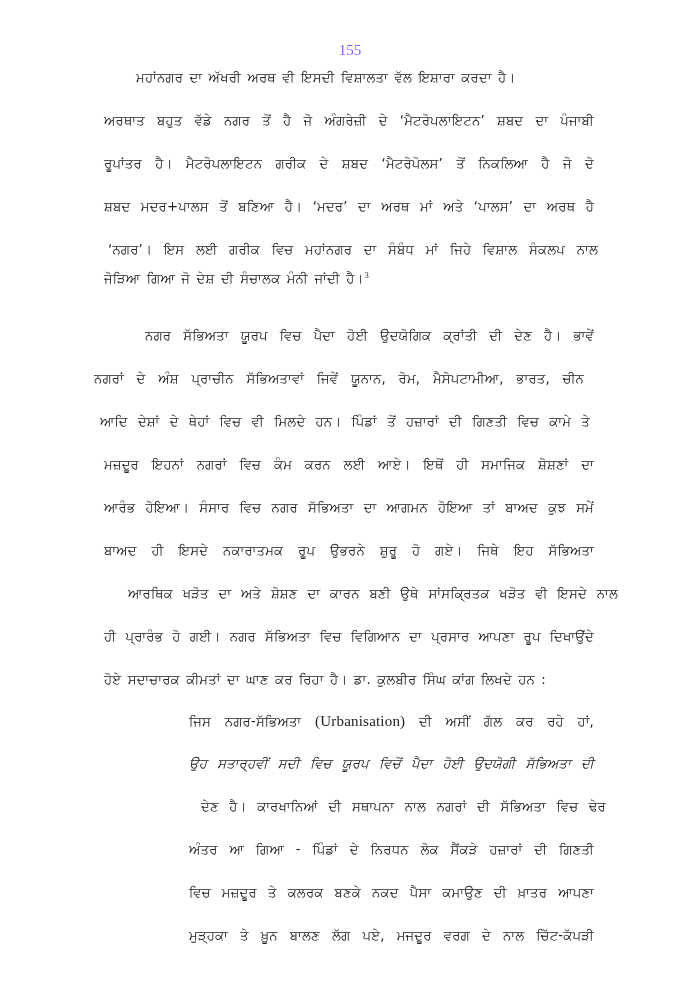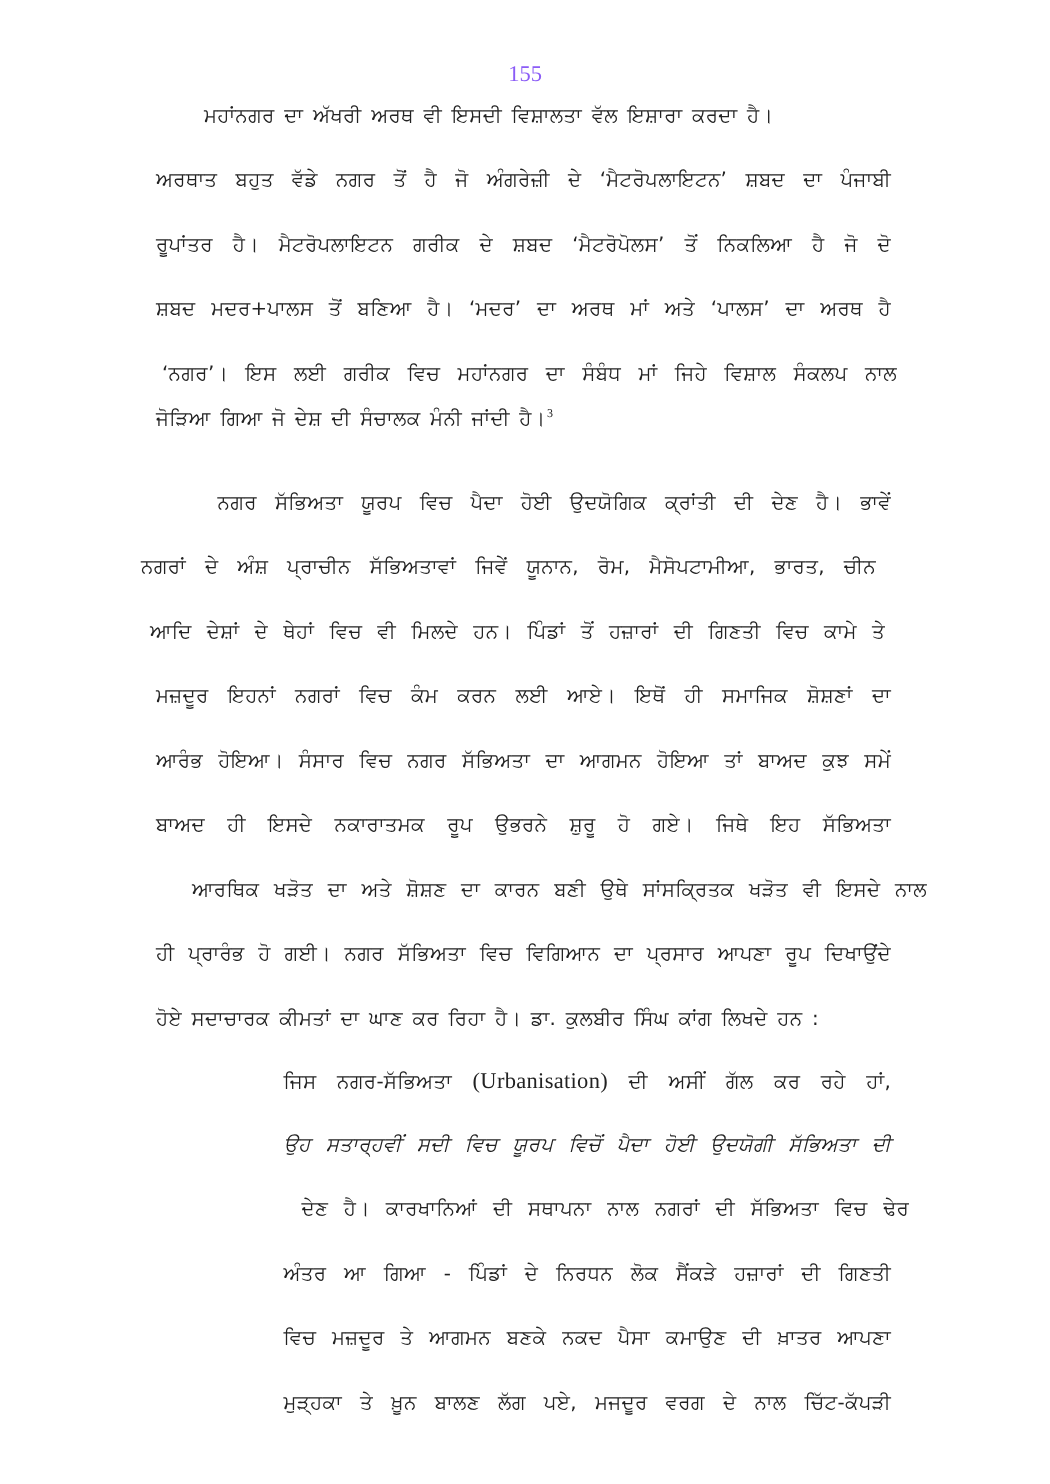--- a/index.html
+++ b/index.html
@@ -74,16 +74,16 @@
     <div class="line justify" style="top:585px; left:104px; width:490px;margin-left:24px;">ਆਰਥਿਕ ਖੜੋਤ ਦਾ ਅਤੇ ਸ਼ੋਸ਼ਣ ਦਾ ਕਾਰਨ ਬਣੀ ਉਥੇ ਸਾਂਸਕ੍ਰਿਤਕ ਖੜੋਤ ਵੀ ਇਸਦੇ ਨਾਲ</div>
     <div class="line justify" style="top:628px; left:104px; width:490px;">ਹੀ ਪ੍ਰਾਰੰਭ ਹੋ ਗਈ। ਨਗਰ ਸੱਭਿਅਤਾ ਵਿਚ ਵਿਗਿਆਨ ਦਾ ਪ੍ਰਸਾਰ ਆਪਣਾ ਰੂਪ ਦਿਖਾਉਂਦੇ</div>
     <div class="line" style="top:671px; left:104px;">ਹੋਏ ਸਦਾਚਾਰਕ ਕੀਮਤਾਂ ਦਾ ਘਾਣ ਕਰ ਰਿਹਾ ਹੈ। ਡਾ. ਕੁਲਬੀਰ ਸਿੰਘ ਕਾਂਗ ਲਿਖਦੇ ਹਨ :</div>
   </div>
 
   <div>
     <div class="line justify" style="top:712px; left:189px; width:405px;"><span>ਜਿਸ ਨਗਰ-ਸੱਭਿਅਤਾ</span> <span class="latin">(Urbanisation)</span> <span>ਦੀ ਅਸੀਂ ਗੱਲ ਕਰ ਰਹੇ ਹਾਂ,</span></div>
     <div class="line justify" style="top:755px; left:189px; width:405px;font-style:italic;">ਉਹ ਸਤਾਰ੍ਹਵੀਂ ਸਦੀ ਵਿਚ ਯੂਰਪ ਵਿਚੋਂ ਪੈਦਾ ਹੋਈ ਉਦਯੋਗੀ ਸੱਭਿਅਤਾ ਦੀ</div>
     <div class="line justify" style="top:798px; left:189px; width:405px;margin-left:12px;">ਦੇਣ ਹੈ। ਕਾਰਖਾਨਿਆਂ ਦੀ ਸਥਾਪਨਾ ਨਾਲ ਨਗਰਾਂ ਦੀ ਸੱਭਿਅਤਾ ਵਿਚ ਢੇਰ</div>
     <div class="line justify" style="top:841px; left:189px; width:405px;">ਅੰਤਰ ਆ ਗਿਆ - ਪਿੰਡਾਂ ਦੇ ਨਿਰਧਨ ਲੋਕ ਸੈਂਕੜੇ ਹਜ਼ਾਰਾਂ ਦੀ ਗਿਣਤੀ</div>
-    <div class="line justify" style="top:884px; left:189px; width:405px;">ਵਿਚ ਮਜ਼ਦੂਰ ਤੇ ਆਗਮਨ ਬਣਕੇ ਨਕਦ ਪੈਸਾ ਕਮਾਉਣ ਦੀ ਖ਼ਾਤਰ ਆਪਣਾ</div>
+    <div class="line justify" style="top:884px; left:189px; width:405px;">ਵਿਚ ਮਜ਼ਦੂਰ ਤੇ ਕਲਰਕ ਬਣਕੇ ਨਕਦ ਪੈਸਾ ਕਮਾਉਣ ਦੀ ਖ਼ਾਤਰ ਆਪਣਾ</div>
     <div class="line justify" style="top:927px; left:189px; width:405px;">ਮੁੜ੍ਹਕਾ ਤੇ ਖ਼ੂਨ ਬਾਲਣ ਲੱਗ ਪਏ, ਮਜਦੂਰ ਵਰਗ ਦੇ ਨਾਲ ਚਿੱਟ-ਕੱਪੜੀ</div>
   </div>
 </div>
 
 </body></html>

